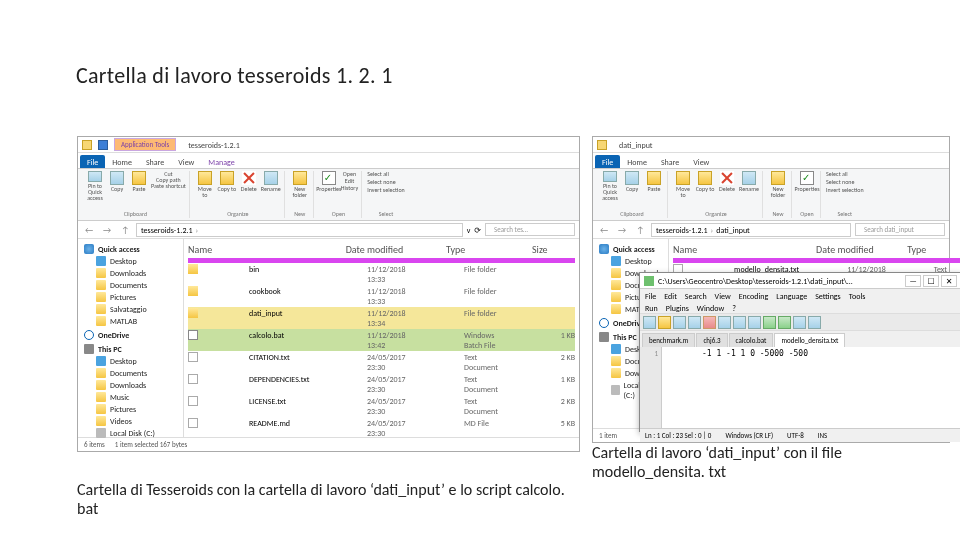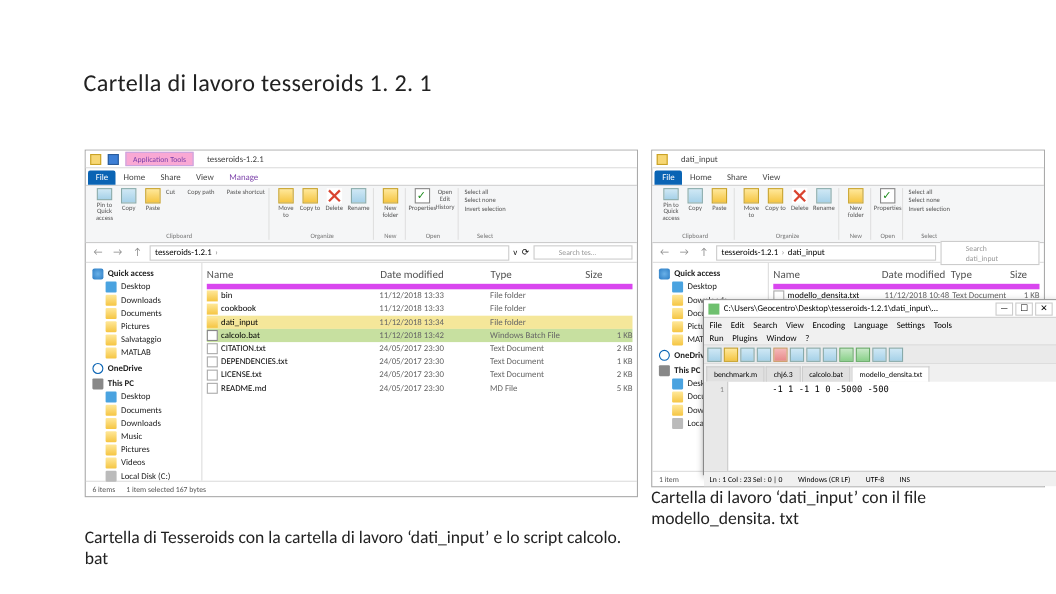--- a/index.html
+++ b/index.html
@@ -6,21 +6,21 @@
   body { width: 960px; height: 540px; background: #fff; font-family: Calibri, "Segoe UI", sans-serif; position: relative; overflow: hidden; }
   .slide-title { font-size: 22px; font-weight: 400; color: #222; position: absolute; top: 62px; left: 76px; letter-spacing: 0.3px; }
 
   .pane { position: absolute; border: 1px solid #aaa; background: #fff; font-size: 8px; }
   .pane1 { left: 77px; top: 136px; width: 503px; height: 316px; }
   .pane2 { left: 592px; top: 136px; width: 358px; height: 307px; }
 
   .ribbon-head { height: 16px; background: #fff; border-bottom: 1px solid #ddd; display: flex; align-items: center; padding: 0 4px; gap: 6px; }
   .qat-icon { width: 10px; height: 10px; background: #f7d774; border: 1px solid #c9a227; }
   .qat-icon.blue { background: #3d7fd6; border-color: #2b5c9a; }
-  .app-tools { background: #f9a8d4; color: #7a3fa8; font-size: 7px; padding: 1px 6px; border: 1px solid #c9a6e0; }
+  .app-tools { background: #fdba74; color: #7a3fa8; font-size: 7px; padding: 1px 6px; border: 1px solid #c9a6e0; }
   .title-text { font-size: 8px; color: #444; margin-left: 6px; flex: 1; }
 
   .tabs { height: 16px; display: flex; align-items: flex-end; border-bottom: 1px solid #ccc; padding-left: 2px; }
   .tab { font-size: 8px; padding: 2px 7px 1px; color: #444; }
   .tab.active { background: #0a64b4; color: #fff; border-radius: 2px 2px 0 0; }
   .tab.app-tab { color: #7a3fa8; font-weight: 500; }
 
   .ribbon-body { height: 52px; background: #f5f6f7; border-bottom: 1px solid #ccc; display: flex; padding: 2px 4px; gap: 2px; }
   .rgrp { display: flex; flex-direction: column; align-items: center; justify-content: space-between; padding: 0 3px; border-right: 1px solid #e0e0e0; }
   .rgrp:last-child { border-right: none; }
@@ -35,42 +35,42 @@
   .ricon-box.folder { background: linear-gradient(#ffe89a,#f5c542); border-color: #c9a227; }
   .ricon-box.check { background: #fff; border-color: #888; position: relative; }
   .ricon-box.check::after { content: "✓"; color: #1a8a1a; font-size: 10px; position: absolute; top: -1px; left: 1px; }
   .ricon-lbl { font-size: 6px; color: #555; text-align: center; line-height: 1; }
   .rgrp-lbl { font-size: 6px; color: #777; }
 
   .addrbar { height: 18px; display: flex; align-items: center; padding: 2px 4px; gap: 4px; border-bottom: 1px solid #ddd; }
   .nav-btn { width: 14px; height: 14px; color: #888; font-size: 9px; display: flex; align-items: center; justify-content: center; }
   .crumb { display: flex; align-items: center; gap: 3px; flex: 1; border: 1px solid #ccc; background: #fff; padding: 1px 4px; font-size: 8px; }
   .crumb .sep { color: #888; }
-  .search-box { width: 90px; border: 1px solid #ccc; background: #fff; padding: 1px 22px; font-size: 7px; color: #999; }
+  .search-box { width: 90px; border: 1px solid #ccc; background: #fff; padding: 1px 8px; font-size: 7px; color: #999; }
 
   .file-body { display: flex; height: calc(100% - 16px - 16px - 52px - 18px - 14px); }
   .sidebar { width: 106px; border-right: 1px solid #ddd; padding: 2px 0; }
   .sb-item { display: flex; align-items: center; gap: 4px; padding: 1px 6px; font-size: 8px; color: #222; }
   .sb-item.group { font-weight: 600; color: #222; margin-top: 2px; }
   .sb-item.sub { padding-left: 18px; font-weight: 400; }
   .sb-icon { width: 10px; height: 10px; display: inline-block; }
   .sb-icon.star { background: radial-gradient(#6ab1e8,#2b7cc4); border-radius: 2px; }
   .sb-icon.folder { background: linear-gradient(#ffe89a,#f5c542); border-radius: 1px; }
   .sb-icon.desktop { background: #4aa3e0; border-radius: 1px; }
   .sb-icon.cloud { background: #fff; border: 1px solid #0a64b4; border-radius: 50%; }
   .sb-icon.pc { background: #888; border-radius: 1px; }
   .sb-icon.drive { background: #bbb; border-radius: 1px; }
 
   .file-list { flex: 1; padding: 2px 4px; position: relative; }
   .fl-header { display: flex; font-size: 10px; color: #555; border-bottom: 5px solid #d946ef; padding: 2px 0; }
   .fl-header span:nth-child(1) { flex: 2.2; }
   .fl-header span:nth-child(2) { flex: 1.4; }
   .fl-header span:nth-child(3) { flex: 1.2; }
   .fl-header span:nth-child(4) { flex: 0.6; }
-  .fl-row { display: flex; font-size: 8px; padding: 1px 0; align-items: flex-start; }
+  .fl-row { display: flex; font-size: 8px; padding: 1px 0; align-items: flex-start; gap: 48px; }
   .fl-row.sel-gold { background: #f5e79a; }
   .fl-row.sel-green { background: #c7e0a0; }
   .fl-row .fi { width: 10px; height: 10px; margin-right: 3px; }
   .fl-row .fi.folder { background: linear-gradient(#ffe89a,#f5c542); }
   .fl-row .fi.txt { background: #fff; border: 1px solid #aaa; }
   .fl-row .fi.bat { background: #fff; border: 1px solid #888; }
   .fl-row .fi.md { background: #fff; border: 1px solid #aaa; }
   .fl-row span:nth-child(2) { flex: 2; }
   .fl-row span:nth-child(3) { flex: 1.4; color: #666; }
   .fl-row span:nth-child(4) { flex: 1.2; color: #666; }
@@ -128,21 +128,21 @@
             <span class="ricon-lbl">Pin to Quick access</span>
           </div>
       <div class="ricon big">
             <div class="ricon-box"></div>
             <span class="ricon-lbl">Copy</span>
           </div>
       <div class="ricon big">
             <div class="ricon-box folder"></div>
             <span class="ricon-lbl">Paste</span>
           </div>
-      <div style="display:flex;gap:11px">
+      <div style="display:flex;flex-direction:column;gap:0">
         <span class="ricon-lbl">Cut</span>
         <span class="ricon-lbl">Copy path</span>
         <span class="ricon-lbl">Paste shortcut</span>
       </div>
     </div>
         <span class="rgrp-lbl">Clipboard</span>
       </div>
     <div class="rgrp">
         <div class="rgrp-icons">
       <div class="ricon big">

